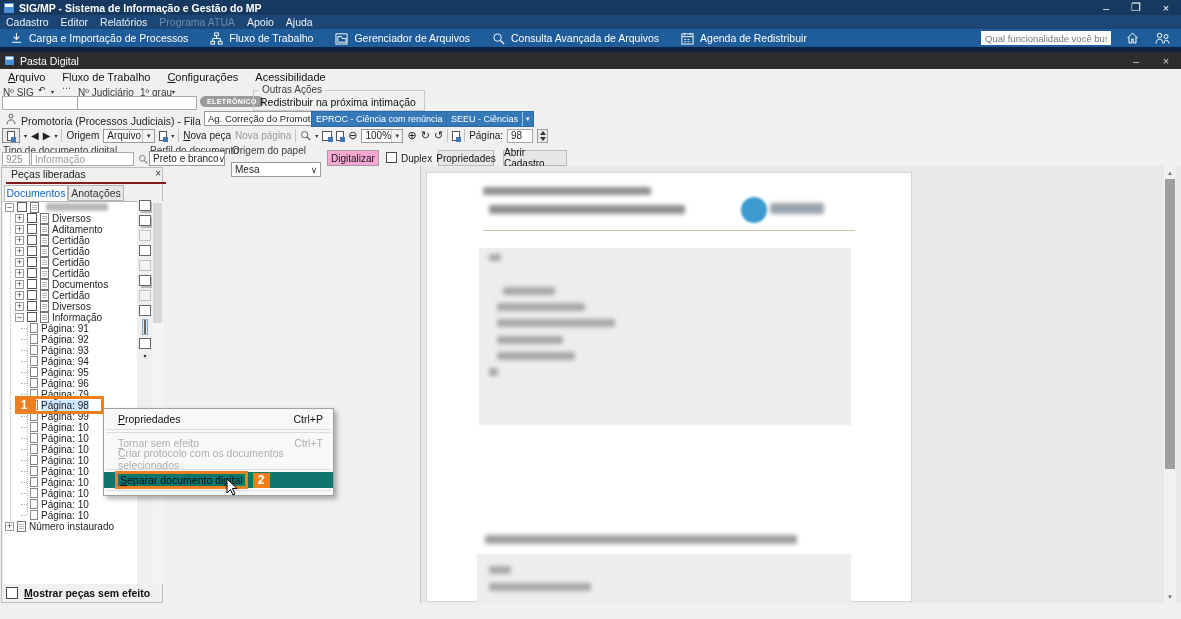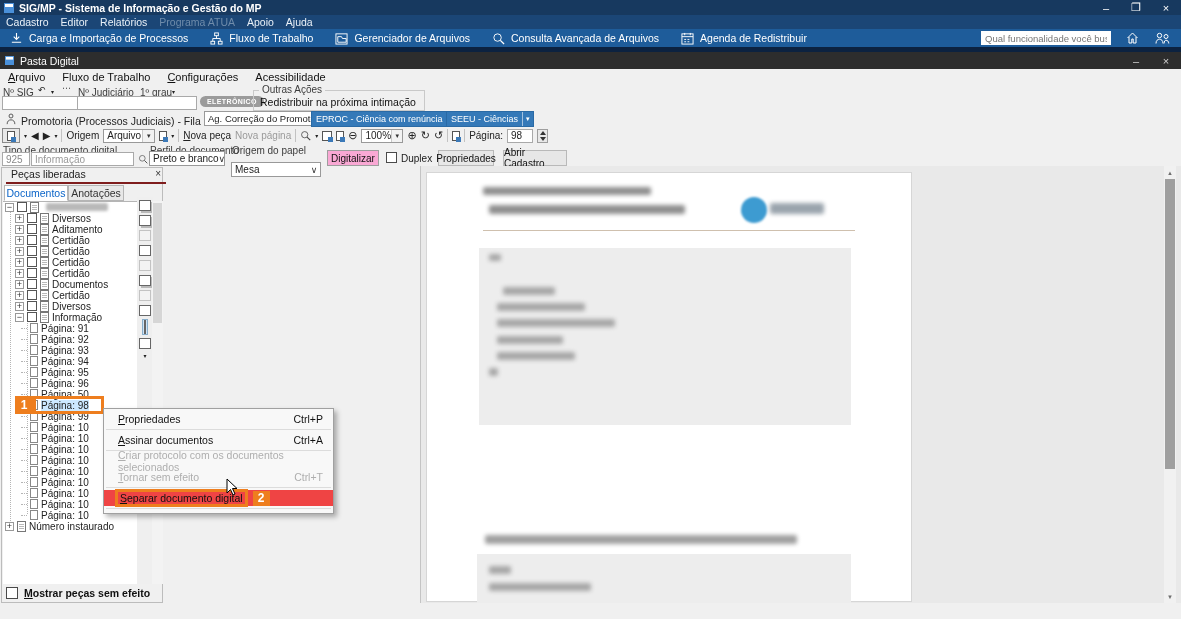--- a/index.html
+++ b/index.html
@@ -84,21 +84,21 @@
 .gbox{position:absolute;background:#ededed}
 .logo{position:absolute;width:26px;height:26px;border-radius:50%;background:#3d9bd1;filter:blur(1px)}
 .vscroll{position:absolute;left:743px;top:0;width:12px;height:437px;background:#f1f1f1}
 .vscroll .thumb{position:absolute;left:1px;top:13px;width:10px;height:290px;background:#9f9f9f}
 .varrow{position:absolute;left:0;width:12px;height:12px;display:flex;align-items:center;justify-content:center;font-size:6px;color:#6e6e6e}
 
 .cmenu{left:103px;top:408px;width:231px;background:#f8f8f8;border:1px solid #a0a0a0;box-shadow:3px 3px 5px rgba(0,0,0,.3);padding:2px 0;z-index:8}
 .mitem{height:16px;display:flex;align-items:center;padding:0 10px 0 14px;font-size:10.5px;color:#111;position:relative}
 .mitem .short{margin-left:auto;padding-left:12px}
 .mitem.dis{color:#aeaeae}
-.mitem.hl{background:#ef4444}
+.mitem.hl{background:#0f766e}
 .msep{height:1px;background:#dcdcdc;margin:2px 2px}
 .obadge{background:#ee7e1e;color:#fff;font-weight:bold;font-size:12px;width:17px;height:16px;display:flex;align-items:center;justify-content:center;flex:none}
 .oboxlabel{box-shadow:0 0 0 3px #ee7e1e;padding:0 2px}
 .obox98{position:absolute;left:33px;top:396px;width:71px;height:18px;border:3px solid #ee7e1e;z-index:6}
 .badge1{position:absolute;left:15px;top:396px;height:18px;width:18px;z-index:6}
 .sel98{background:#cce8ff}
 
 .statusbar{left:0;top:604px;width:1181px;height:15px;background:#2f2f2f;display:flex;align-items:center;gap:18px;padding-left:8px;font-size:10.5px;font-weight:bold}
 .statusbar .it{color:#fff}
 .statusbar .dis{color:#7e7e7e;font-weight:normal}
@@ -431,21 +431,21 @@
   <div class="abs trow page" style="left:21px;top:366px">
       <span class="pico"></span>
       <span>Página: 95</span>
     </div>
   <div class="abs trow page" style="left:21px;top:377px">
       <span class="pico"></span>
       <span>Página: 96</span>
     </div>
   <div class="abs trow page" style="left:21px;top:388px">
       <span class="pico"></span>
-      <span>Página: 50</span>
+      <span>Página: 79</span>
     </div>
   <div class="abs trow page" style="left:21px;top:399px;z-index:5">
       <span class="pico"></span>
       <span class="sel98">Página: 98</span>
     </div>
   <div class="abs trow page" style="left:21px;top:410px">
       <span class="pico"></span>
       <span>Página: 99</span>
     </div>
   <div class="abs trow page" style="left:21px;top:421px">
@@ -519,31 +519,27 @@
   <div class="abs gbox" style="left:477px;top:554px;width:374px;height:49px"></div>
   <span class="abs rblur" style="left:489px;top:566px;width:22px;height:8px;background:#a8a8a8"></span>
   <span class="abs rblur" style="left:489px;top:583px;width:102px;height:8px;background:#a8a8a8"></span>
 
   <div class="abs cmenu">
     <div class="mitem acc">
         <span class="acc">Propriedades</span>
         <span class="short">Ctrl+P</span>
       </div>
     <div class="msep"></div>
-    <div class="mitem">
-        <span class="acc">Assinar documentos</span>
-        <span class="short">Ctrl+A</span>
-      </div>
     <div class="msep"></div>
-    <div class="mitem dis">
-        <span class="acc">Criar protocolo com os documentos selecionados</span>
-      </div>
     <div class="mitem dis">
         <span class="acc">Tornar sem efeito</span>
         <span class="short">Ctrl+T</span>
+      </div>
+    <div class="mitem dis">
+        <span class="acc">Criar protocolo com os documentos selecionados</span>
       </div>
     <div class="msep"></div>
     <div class="mitem hl">
       <span class="acc oboxlabel">Separar documento digital</span>
       <span class="obadge" style="margin-left:8px;height:15px">2</span>
     </div>
     <div class="msep"></div>
   </div>
 
   <svg class="cursor" width="12" height="18" viewBox="0 0 12 18">

